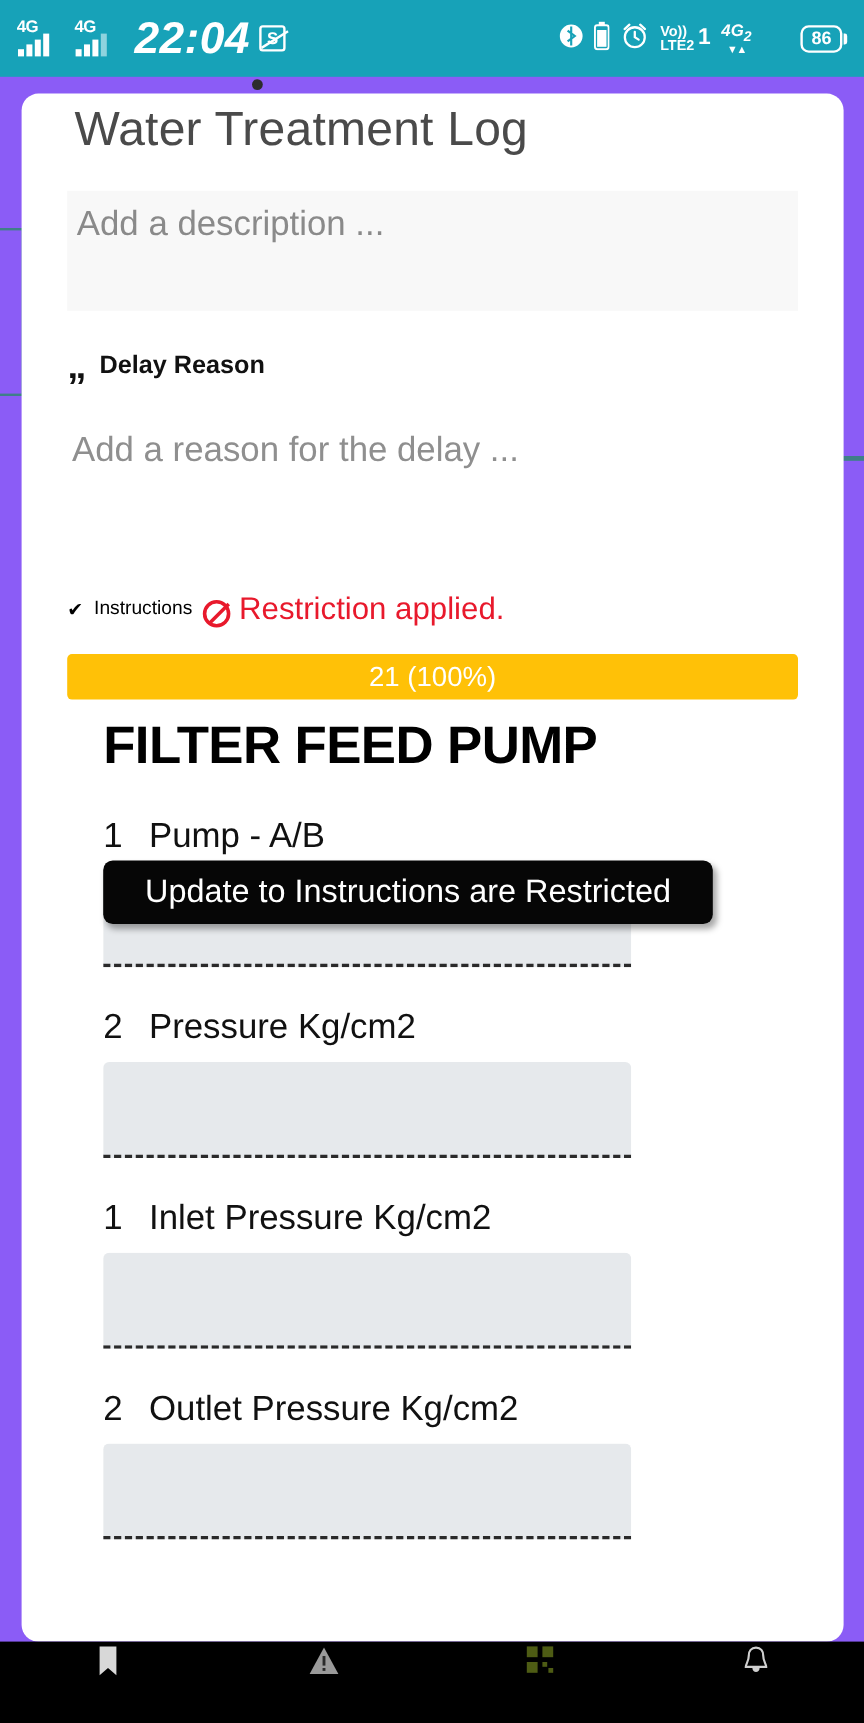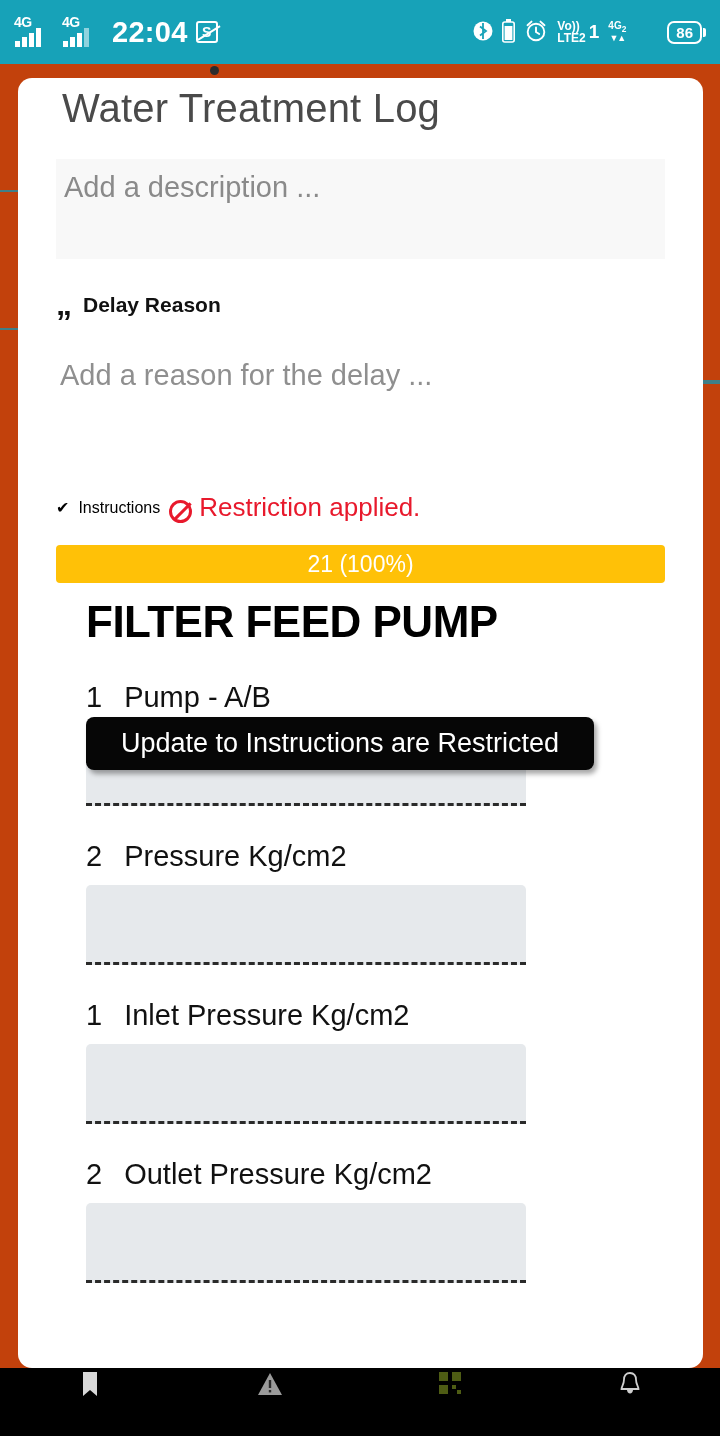--- a/index.html
+++ b/index.html
@@ -1,51 +1,51 @@
 <!DOCTYPE html>
 <html><head>
 <meta charset="utf-8">
 <style>
   * { margin:0; padding:0; box-sizing:border-box; }
   html, body {
     width:720px; height:1436px;
     font-family:"Liberation Sans", sans-serif;
     background:#000; overflow:hidden;
   }
-  #screen { position:relative; width:720px; height:1436px; background:#c2410c; overflow:hidden; }
+  #screen { position:relative; width:720px; height:1436px; background:#8b5cf6; overflow:hidden; }
 
   
   #statusbar{
     position:absolute; top:0; left:0; width:720px; height:64px;
     background:#17a2b8; color:#fff; display:flex; align-items:center;
     padding:0 14px; font-size:15px;
   }
   .sb-left{ display:flex; align-items:center; gap:8px; }
   .sb-right{ margin-left:auto; display:flex; align-items:center; gap:9px; }
   .sig{ position:relative; display:inline-block; width:40px; height:34px; }
   .sig .g{ position:absolute; top:-1px; left:0; font-size:14px; font-weight:bold; letter-spacing:-.5px; }
   .sig .bars{ position:absolute; bottom:2px; left:1px; display:flex; align-items:flex-end; gap:2px; height:19px; }
   .sig .bars i{ display:block; width:5px; background:#fff; }
   .sig .bars i:nth-child(1){ height:6px; }
   .sig .bars i:nth-child(2){ height:10px; }
   .sig .bars i:nth-child(3){ height:14px; }
   .sig .bars i:nth-child(4){ height:19px; }
   .sig.faded .bars i:nth-child(4){ background:#8fd3de; }
-  .clock{ font-size:29px; font-weight:bold; letter-spacing:.3px; margin-left:2px; }
+  .clock{ font-size:37px; font-weight:bold; letter-spacing:.3px; margin-left:2px;font-style:italic; }
   .sglyph{ display:inline-flex; align-items:center; justify-content:center;
     width:22px;height:22px;border:2px solid #fff;border-radius:3px;
     font-size:14px;font-weight:bold;position:relative; }
   .sglyph::after{ content:""; position:absolute; left:-2px; top:50%; width:26px; height:2px;
     background:#fff; transform:rotate(-32deg); }
   .icn{ font-size:21px; line-height:1; }
   .volte{ display:flex; align-items:center; gap:3px; }
   .volte .stack{ display:flex; flex-direction:column; line-height:1; font-size:12px; font-weight:bold; }
   .volte .big{ font-size:19px; font-weight:bold; }
   .g4{ display:flex; flex-direction:column; align-items:center; line-height:1; }
-  .g4 .lbl{ font-size:10px; font-weight:bold; }
+  .g4 .lbl{ font-size:14px; font-weight:bold;font-style:italic; }
   .g4 .arw{ font-size:9px; letter-spacing:-1px; }
   .batt{ display:inline-flex; align-items:center;padding-left:32px; }
   .batt .body{ border:2px solid #fff; border-radius:7px; padding:1px 7px;
      font-size:15px; font-weight:bold; }
   .batt .tip{ width:3px;height:9px;background:#fff;border-radius:0 2px 2px 0;margin-left:1px; }
 
   
   .bg-hint{ position:absolute; background:transparent; border:2px solid #3f7f88; }
   #bg1{ left:-40px; top:190px; width:60px; height:140px; }
   #bg2{ left:690px; top:380px; width:60px; height:4px; border:none; background:#3f7f88; }

